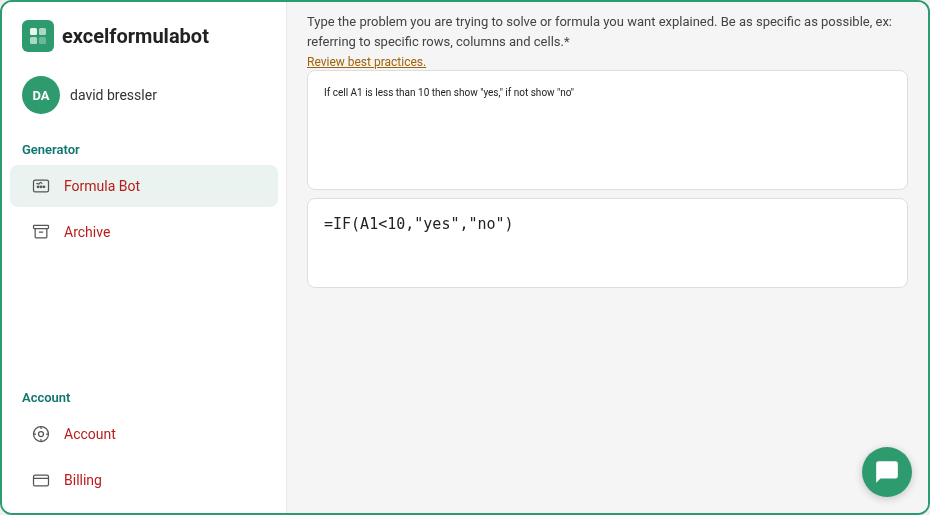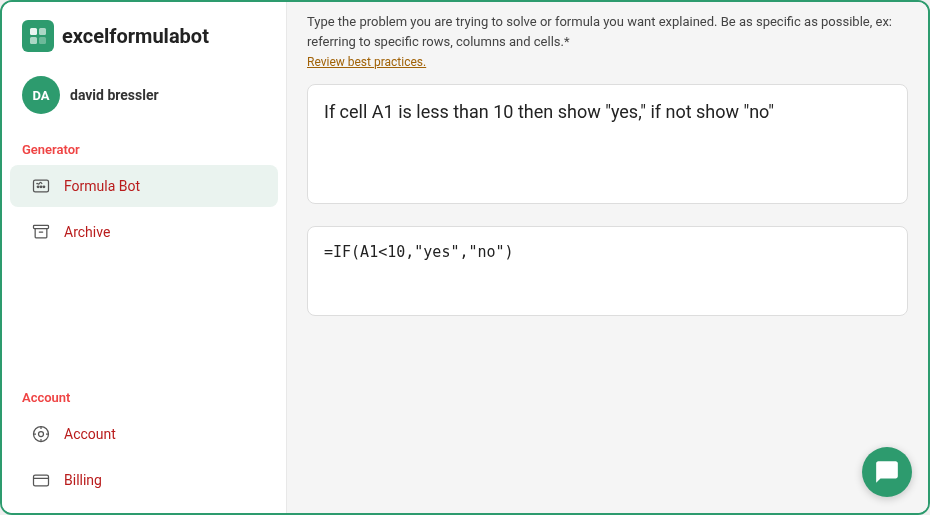--- a/index.html
+++ b/index.html
@@ -71,26 +71,25 @@
       display: flex;
       align-items: center;
       justify-content: center;
       font-size: 13px;
       font-weight: 700;
       flex-shrink: 0;
     }
     .user-name {
       font-size: 14px;
       color: #333;
-      font-weight: bold;
     }
     .nav-section-label {
       font-size: 13px;
       font-weight: 600;
-      color: #ef4444;
+      color: #0f766e;
       padding: 10px 20px 6px 20px;
     }
     .nav-item {
       display: flex;
       align-items: center;
       gap: 12px;
       padding: 10px 20px;
       cursor: pointer;
       border-radius: 8px;
       margin: 2px 8px;
@@ -126,41 +125,40 @@
       display: flex;
       flex-direction: column;
       overflow: hidden;
     }
     .main-inner {
       padding: 0 20px 20px 20px;
       overflow-y: auto;
       flex: 1;
       display: flex;
       flex-direction: column;
-      gap: 14px;
     }
     .description-text {
       font-size: 13px;
       color: #444;
       line-height: 1.5;
       padding-top: 10px;
     }
     .review-link {
       color: #a16207;
       text-decoration: underline;
       cursor: pointer;
       font-size: 12px;
     }
     .input-box {
       background: #fff;
       border: 1px solid #ddd;
       border-radius: 8px;
       padding: 16px;
       min-height: 120px;
-      font-size: 18px;
+      font-size: 10px;
       color: #222;
       outline: none;
       resize: none;
       width: 100%;
       font-family: inherit;
     }
     .submit-btn {
       background: #2d9b6e;
       color: white;
       border: none;

